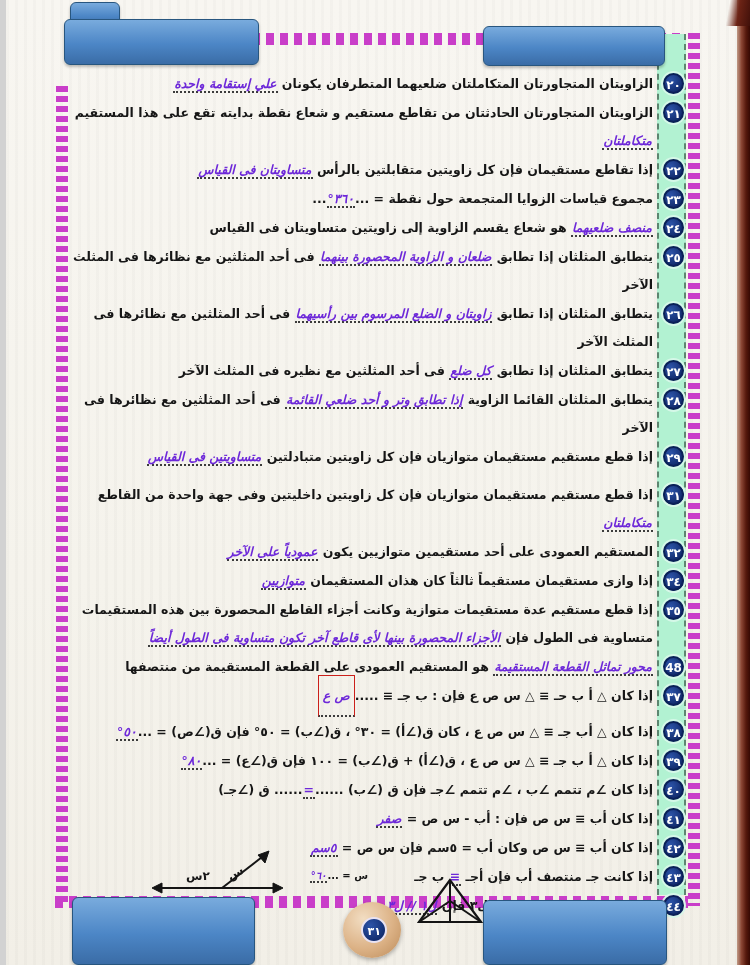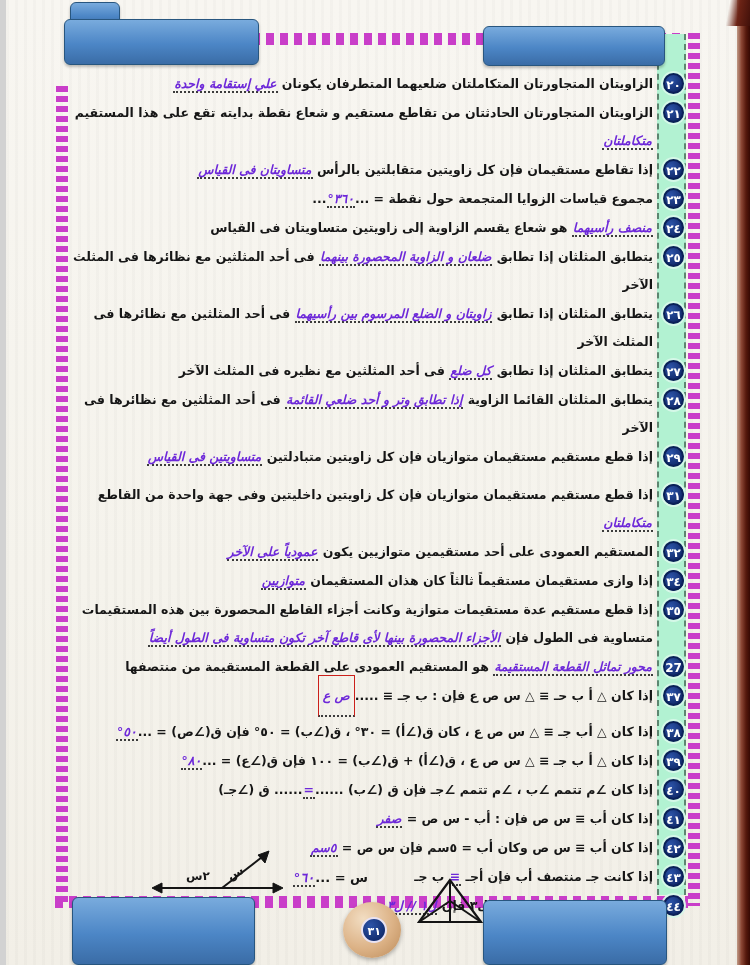--- a/index.html
+++ b/index.html
@@ -73,21 +73,21 @@
     color:#6d28d9;
     border-bottom:2px dotted #3c3c3c;
     padding:0 1px;
     font-style:italic;
   }
   .ans.boxed{border:1.5px solid #cb1f1a;border-bottom:2px dotted #3c3c3c;padding:12px 4px;}
   
   .fig{position:absolute;}
   .angle-eq{
     position:absolute;left:282px;top:870px;width:86px;
-    direction:rtl;font-weight:700;font-size:13px;color:#161616;
+    direction:rtl;font-weight:700;font-size:10px;color:#161616;
   }
   .angle-label{position:absolute;font-weight:700;font-size:12px;color:#161616;}
   .lbl-2x{left:186px;top:869px;}
   .lbl-x{left:227px;top:866px;transform:rotate(-27deg);}
   .sphere{
     position:absolute;left:343px;top:902px;width:58px;height:56px;border-radius:50%;
     background:radial-gradient(circle at 35% 30%,#f2ddc2,#dcb286 55%,#bb8a58 100%);
     box-shadow:0 2px 4px rgba(0,0,0,0.3);
   }
   .sphere-badge{
@@ -118,33 +118,33 @@
 
   <div class="bluerect br-tl-small"></div>
   <div class="bluerect br-tl"></div>
   <div class="bluerect br-tr"></div>
 
   <div class="items">
       <div class="item-row"><span class="num-badge">٢٠</span><span><span>الزاويتان المتجاورتان المتكاملتان ضلعيهما المتطرفان يكونان </span><span class="ans">علي إستقامة واحدة</span><span></span></span></div>
       <div class="item-row"><span class="num-badge">٢١</span><span><span>الزاويتان المتجاورتان الحادثتان من تقاطع مستقيم و شعاع نقطة بدايته تقع على هذا المستقيم </span><span class="ans">متكاملتان</span><span></span></span></div>
       <div class="item-row"><span class="num-badge">٢٢</span><span><span>إذا تقاطع مستقيمان فإن كل زاويتين متقابلتين بالرأس </span><span class="ans">متساويتان فى القياس</span><span></span></span></div>
       <div class="item-row"><span class="num-badge">٢٣</span><span><span>مجموع قياسات الزوايا المتجمعة حول نقطة = ...</span><span class="ans">٣٦٠°</span><span>...</span></span></div>
-      <div class="item-row"><span class="num-badge">٢٤</span><span><span></span><span class="ans">منصف رأسيهما</span><span> هو شعاع يقسم الزاوية إلى زاويتين متساويتان فى القياس</span></span></div>
+      <div class="item-row"><span class="num-badge">٢٤</span><span><span></span><span class="ans">منصف ضلعيهما</span><span> هو شعاع يقسم الزاوية إلى زاويتين متساويتان فى القياس</span></span></div>
       <div class="item-row"><span class="num-badge">٢٥</span><span><span>يتطابق المثلثان إذا تطابق </span><span class="ans">ضلعان و الزاوية المحصورة بينهما</span><span> فى أحد المثلثين مع نظائرها فى المثلث الآخر</span></span></div>
       <div class="item-row"><span class="num-badge">٢٦</span><span><span>يتطابق المثلثان إذا تطابق </span><span class="ans">زاويتان و الضلع المرسوم بين رأسيهما</span><span> فى أحد المثلثين مع نظائرها فى المثلث الآخر</span></span></div>
       <div class="item-row"><span class="num-badge">٢٧</span><span><span>يتطابق المثلثان إذا تطابق </span><span class="ans">كل ضلع</span><span> فى أحد المثلثين مع نظيره فى المثلث الآخر</span></span></div>
       <div class="item-row"><span class="num-badge">٢٨</span><span><span>يتطابق المثلثان القائما الزاوية </span><span class="ans">إذا تطابق وتر و أحد ضلعي القائمة</span><span> فى أحد المثلثين مع نظائرها فى الآخر</span></span></div>
       <div class="item-row"><span class="num-badge">٢٩</span><span><span>إذا قطع مستقيم مستقيمان متوازيان فإن كل زاويتين متبادلتين </span><span class="ans">متساويتين فى القياس</span><span></span></span></div>
       <div class="item-row"><span class="num-badge">٣٠</span></div>
       <div class="item-row"><span class="num-badge">٣١</span><span><span>إذا قطع مستقيم مستقيمان متوازيان فإن كل زاويتين داخليتين وفى جهة واحدة من القاطع </span><span class="ans">متكاملتان</span><span></span></span></div>
       <div class="item-row"><span class="num-badge">٣٢</span><span><span>المستقيم العمودى على أحد مستقيمين متوازيين يكون </span><span class="ans">عمودياً على الآخر</span><span></span></span></div>
       <div class="item-row"><span class="num-badge">٣٣</span></div>
       <div class="item-row"><span class="num-badge">٣٤</span><span><span>إذا وازى مستقيمان مستقيماً ثالثاً كان هذان المستقيمان </span><span class="ans">متوازيين</span><span></span></span></div>
       <div class="item-row"><span class="num-badge">٣٥</span><span><span>إذا قطع مستقيم عدة مستقيمات متوازية وكانت أجزاء القاطع المحصورة بين هذه المستقيمات متساوية فى الطول فإن </span><span class="ans">الأجزاء المحصورة بينها لأى قاطع آخر تكون متساوية فى الطول أيضاً</span><span></span></span></div>
-      <div class="item-row"><span class="num-badge">27</span><span><span></span><span class="ans">محور تماثل القطعة المستقيمة</span><span> هو المستقيم العمودى على القطعة المستقيمة من منتصفها</span></span></div>
+      <div class="item-row"><span class="num-badge">48</span><span><span></span><span class="ans">محور تماثل القطعة المستقيمة</span><span> هو المستقيم العمودى على القطعة المستقيمة من منتصفها</span></span></div>
       <div class="item-row"><span class="num-badge">٣٧</span><span><span>إذا كان △ أ ب حـ ≡ △ س ص ع  فإن : ب جـ ≡ .....</span><span class="ans boxed">ص ع</span><span></span></span></div>
       <div class="item-row"><span class="num-badge">٣٨</span><span><span>إذا كان △ أب جـ ≡ △ س ص ع ، كان ق(∠أ) = ٣٠° ، ق(∠ب) = ٥٠°  فإن ق(∠ص) = ...</span><span class="ans">٥٠°</span><span></span></span></div>
       <div class="item-row"><span class="num-badge">٣٩</span><span><span>إذا كان △ أ ب جـ ≡ △ س ص ع ،  ق(∠أ) + ق(∠ب) = ١٠٠  فإن ق(∠ع) = ...</span><span class="ans">٨٠°</span><span></span></span></div>
       <div class="item-row"><span class="num-badge">٤٠</span><span><span>إذا كان ∠م تتمم ∠ب ، ∠م تتمم ∠جـ فإن ق (∠ب) ......</span><span class="ans">=</span><span>...... ق (∠جـ)</span></span></div>
       <div class="item-row"><span class="num-badge">٤١</span><span><span>إذا كان أب ≡ س ص فإن : أب - س ص = </span><span class="ans">صفر</span><span></span></span></div>
       <div class="item-row"><span class="num-badge">٤٢</span><span><span>إذا كان أب ≡ س ص وكان أب = ٥سم  فإن س ص = </span><span class="ans">٥سم</span><span></span></span></div>
       <div class="item-row"><span class="num-badge">٤٣</span><span><span>إذا كانت جـ منتصف أب فإن أجـ </span><span class="ans">≡</span><span> ب جـ</span></span></div>
       <div class="item-row"><span class="num-badge">٤٤</span><span><span>إذا كان : ل١ ⊥ ل٢ ، ل٢ ⊥ ل٣ فإن </span><span class="ans">ل١ // ل٣</span><span></span></span></div>
     </div>
 

